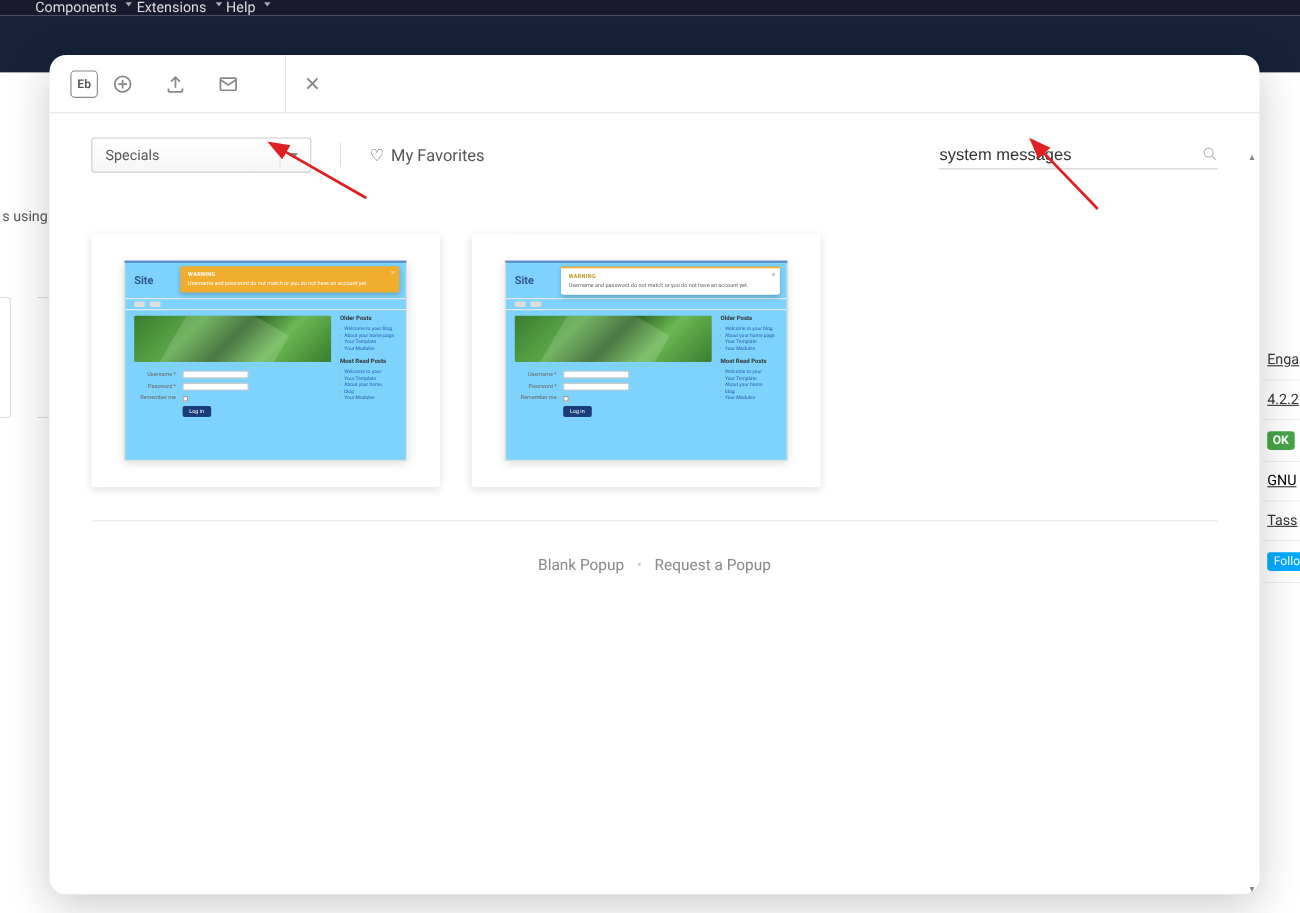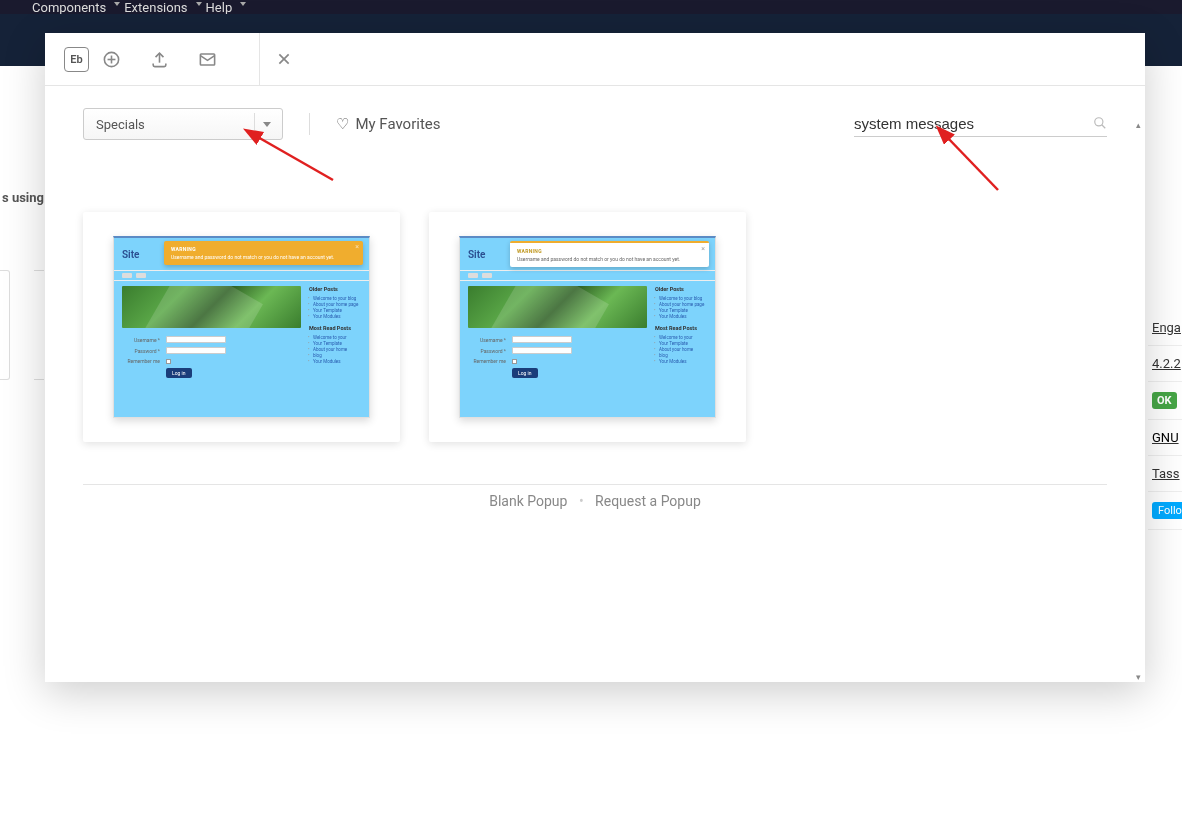--- a/index.html
+++ b/index.html
@@ -58,21 +58,20 @@
       bottom: 0;
       background: #fff;
     }
     .bg-text {
       position: absolute;
       top: 190px;
       left: 0;
       font-size: 13px;
       color: #555;
       padding-left: 2px;
-      font-weight: bold;
     }
     .bg-card {
       position: absolute;
       top: 270px;
       left: 0;
       width: 10px;
       height: 110px;
       background: #fff;
       border: 1px solid #ddd;
       border-left: none;
@@ -116,26 +115,26 @@
       background: #00aaff;
       color: #fff;
       font-size: 11px;
       padding: 2px 6px;
       border-radius: 3px;
     }
 
     
     .modal {
       position: absolute;
-      top: 33px;
+      top: 50px;
       left: 45px;
       width: 1100px;
-      height: 649px;
+      height: 763px;
       background: #fff;
-      border-radius: 0;
+      border-radius: 15px;
       box-shadow: 0 10px 40px rgba(0,0,0,0.2);
       display: flex;
       flex-direction: column;
     }
     
     
     .modal-header {
       display: flex;
       align-items: center;
       height: 53px;
@@ -188,21 +187,21 @@
     
     .modal-body {
       flex: 1;
       padding: 22px 38px 0 38px;
       overflow-y: auto;
       position: relative;
     }
     .filter-row {
       display: flex;
       align-items: center;
-      margin-bottom: 72px;
+      margin-bottom: 56px;
     }
     .dropdown {
       width: 200px;
       height: 32px;
       border: 1px solid #ccc;
       border-radius: 3px;
       background: linear-gradient(#fff, #f6f6f6);
       display: flex;
       align-items: center;
       padding: 0 12px;
@@ -433,22 +432,22 @@
     .pv-widget-list li::before {
       content: '•';
       position: absolute;
       left: -5px;
       color: #999;
     }
 
     
     .footer-row {
       border-top: 1px solid #e5e5e5;
-      margin-top: 12px;
-      padding-top: 8px;
+      margin-top: 0;
+      padding-top: 32px;
       text-align: center;
       font-size: 14px;
       color: #888;
     }
     .footer-link {
       color: #888;
       cursor: pointer;
       padding: 0 8px;
     }
     .footer-sep { color: #ccc; }

